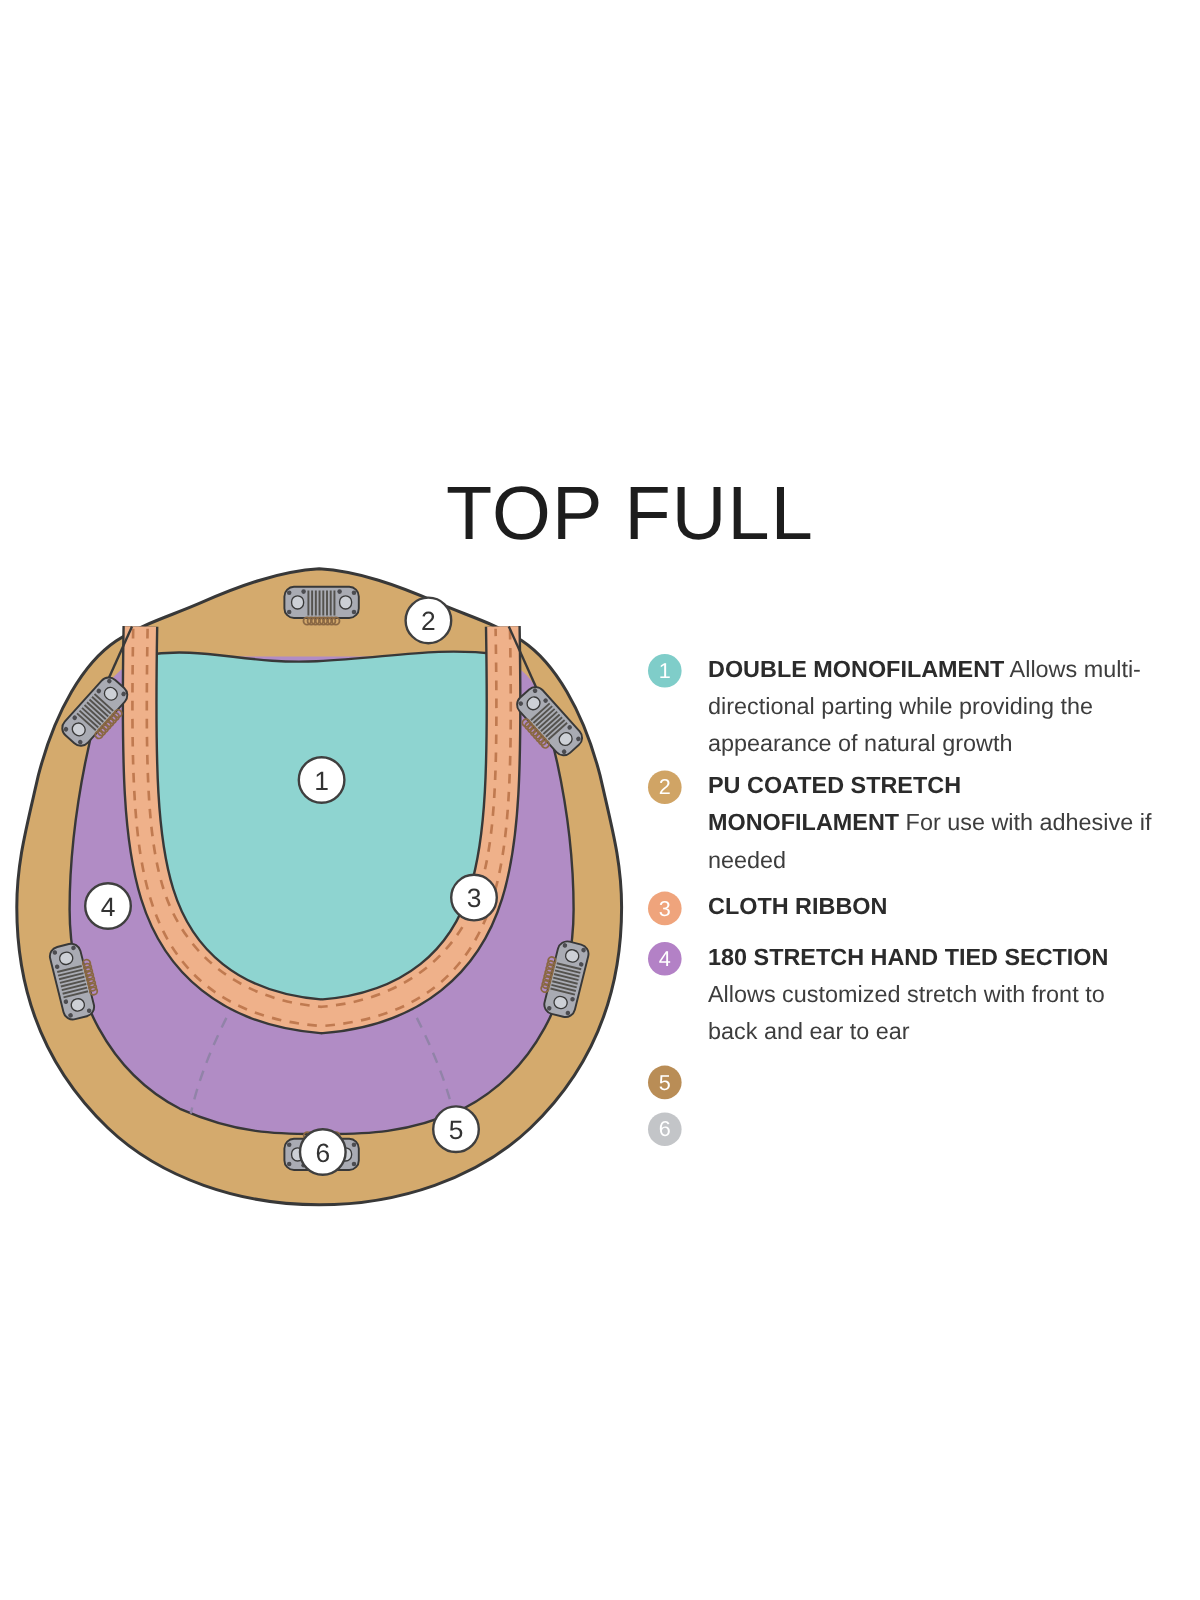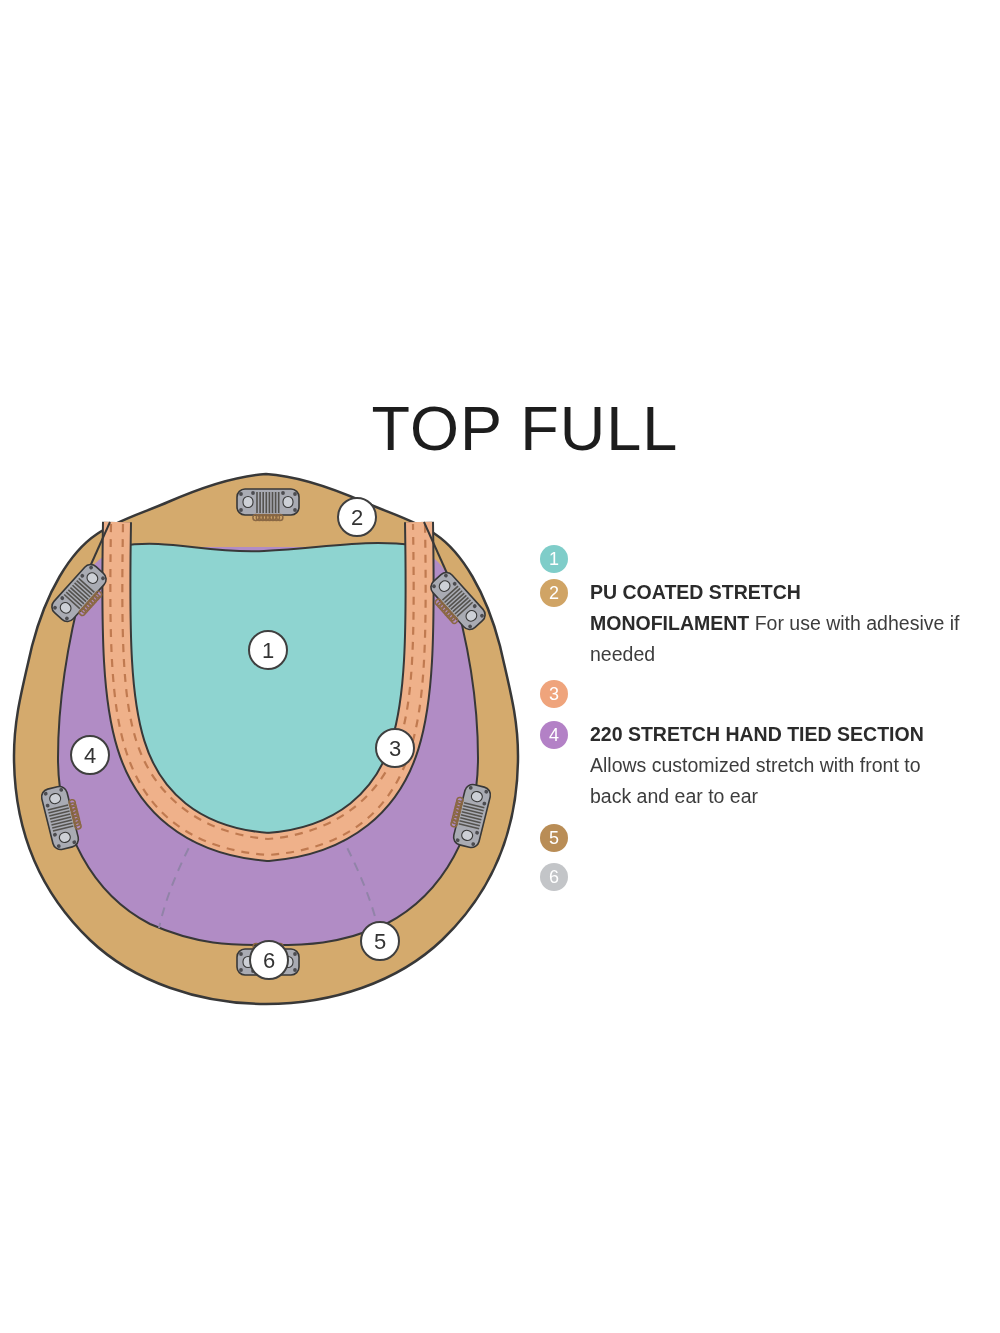--- a/index.html
+++ b/index.html
@@ -149,31 +149,33 @@
   </g>
   <g>
     <circle cx="269" cy="960" r="19" stroke-width="2" fill="#ffffff" stroke="#3f3f3f"></circle>
     <text x="269" y="968" text-anchor="middle" font-size="22" fill="#333333">6</text>
   </g>
 </svg>
 
 <div class="legend">
   <div class="legend-row" style="margin-bottom:4px">
     <div class="legend-dot" style="background: rgb(127, 205, 201);">1</div>
+    <div class="legend-text"><b>DOUBLE MONOFILAMENT</b> <span>Allows multi-directional parting while providing the appearance of natural growth</span></div>
   </div>
   <div class="legend-row" style="margin-bottom:8px">
     <div class="legend-dot" style="background: rgb(208, 164, 101);">2</div>
     <div class="legend-text"><b>PU COATED STRETCH MONOFILAMENT</b> <span>For use with adhesive if needed</span></div>
   </div>
   <div class="legend-row" style="margin-bottom:11px">
     <div class="legend-dot" style="background: rgb(239, 164, 124);">3</div>
+    <div class="legend-text"><b>CLOTH RIBBON</b> <span></span></div>
   </div>
   <div class="legend-row" style="margin-bottom:10px">
     <div class="legend-dot" style="background: rgb(179, 129, 198);">4</div>
-    <div class="legend-text"><b>220 STRETCH HAND TIED SECTION</b> <span>Allows customized stretch with front to back and ear to ear</span></div>
+    <div class="legend-text"><b>180 STRETCH HAND TIED SECTION</b> <span>Allows customized stretch with front to back and ear to ear</span></div>
   </div>
   <div class="legend-row" style="margin-bottom:9px">
     <div class="legend-dot" style="background: rgb(185, 141, 86);">5</div>
   </div>
   <div class="legend-row">
     <div class="legend-dot" style="background: rgb(195, 197, 200);">6</div>
   </div>
 </div>
 
 </body></html>

